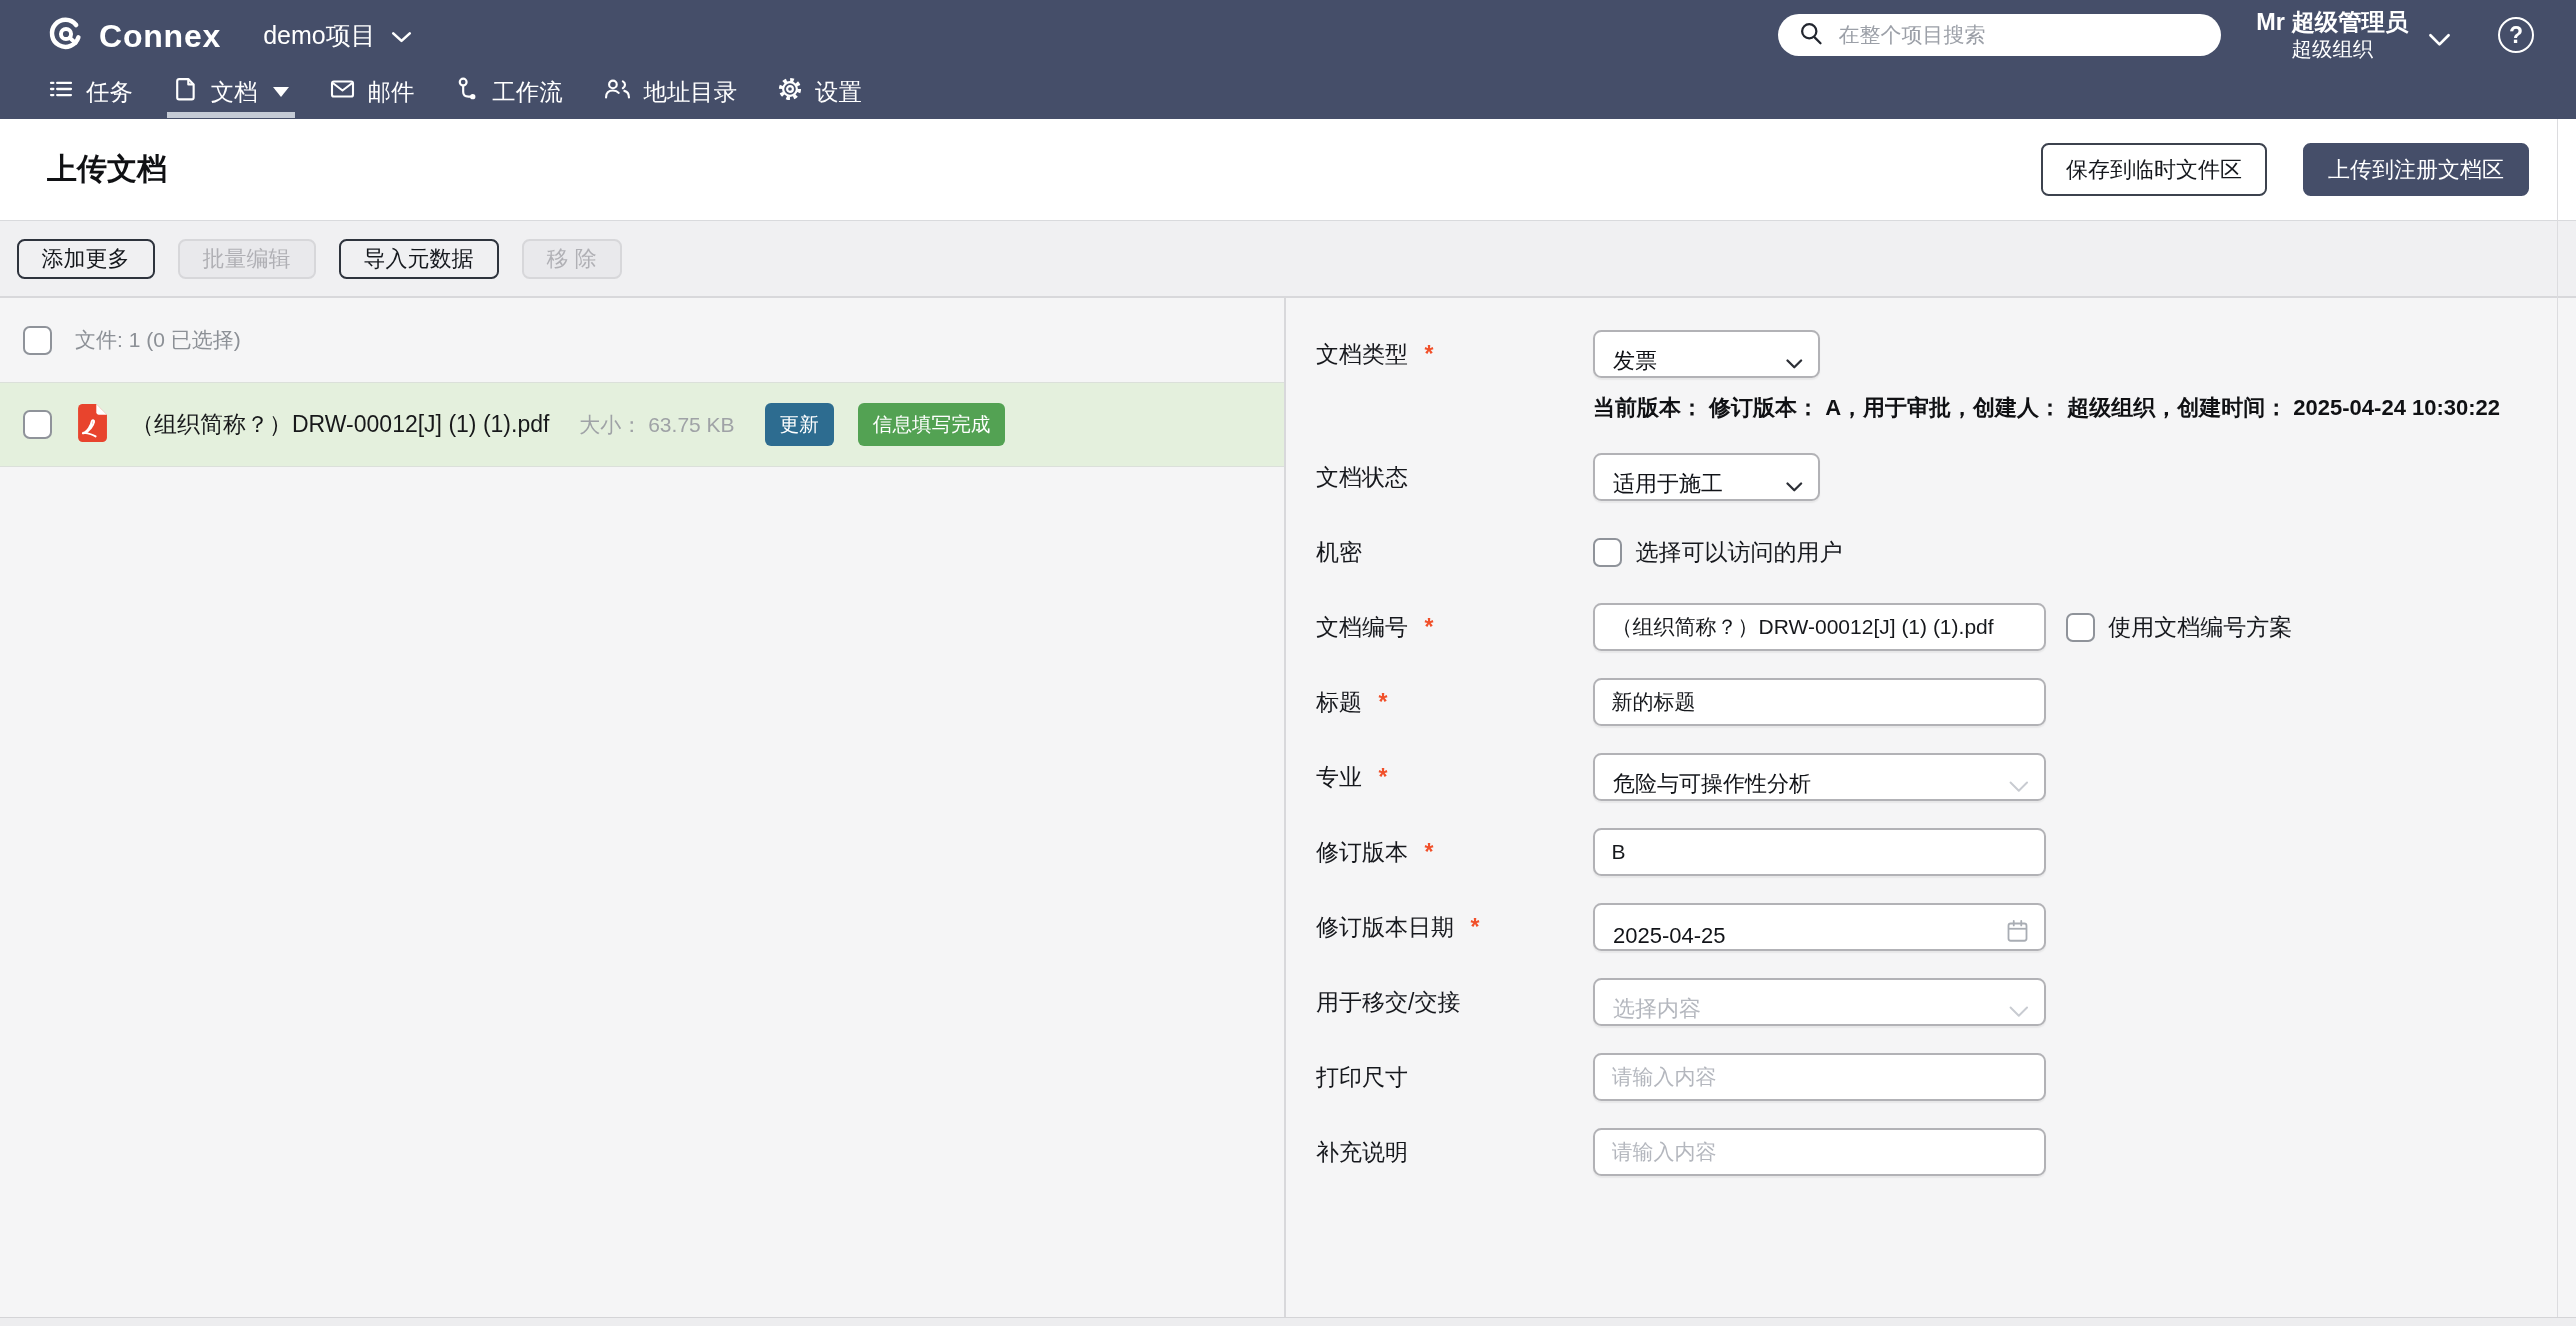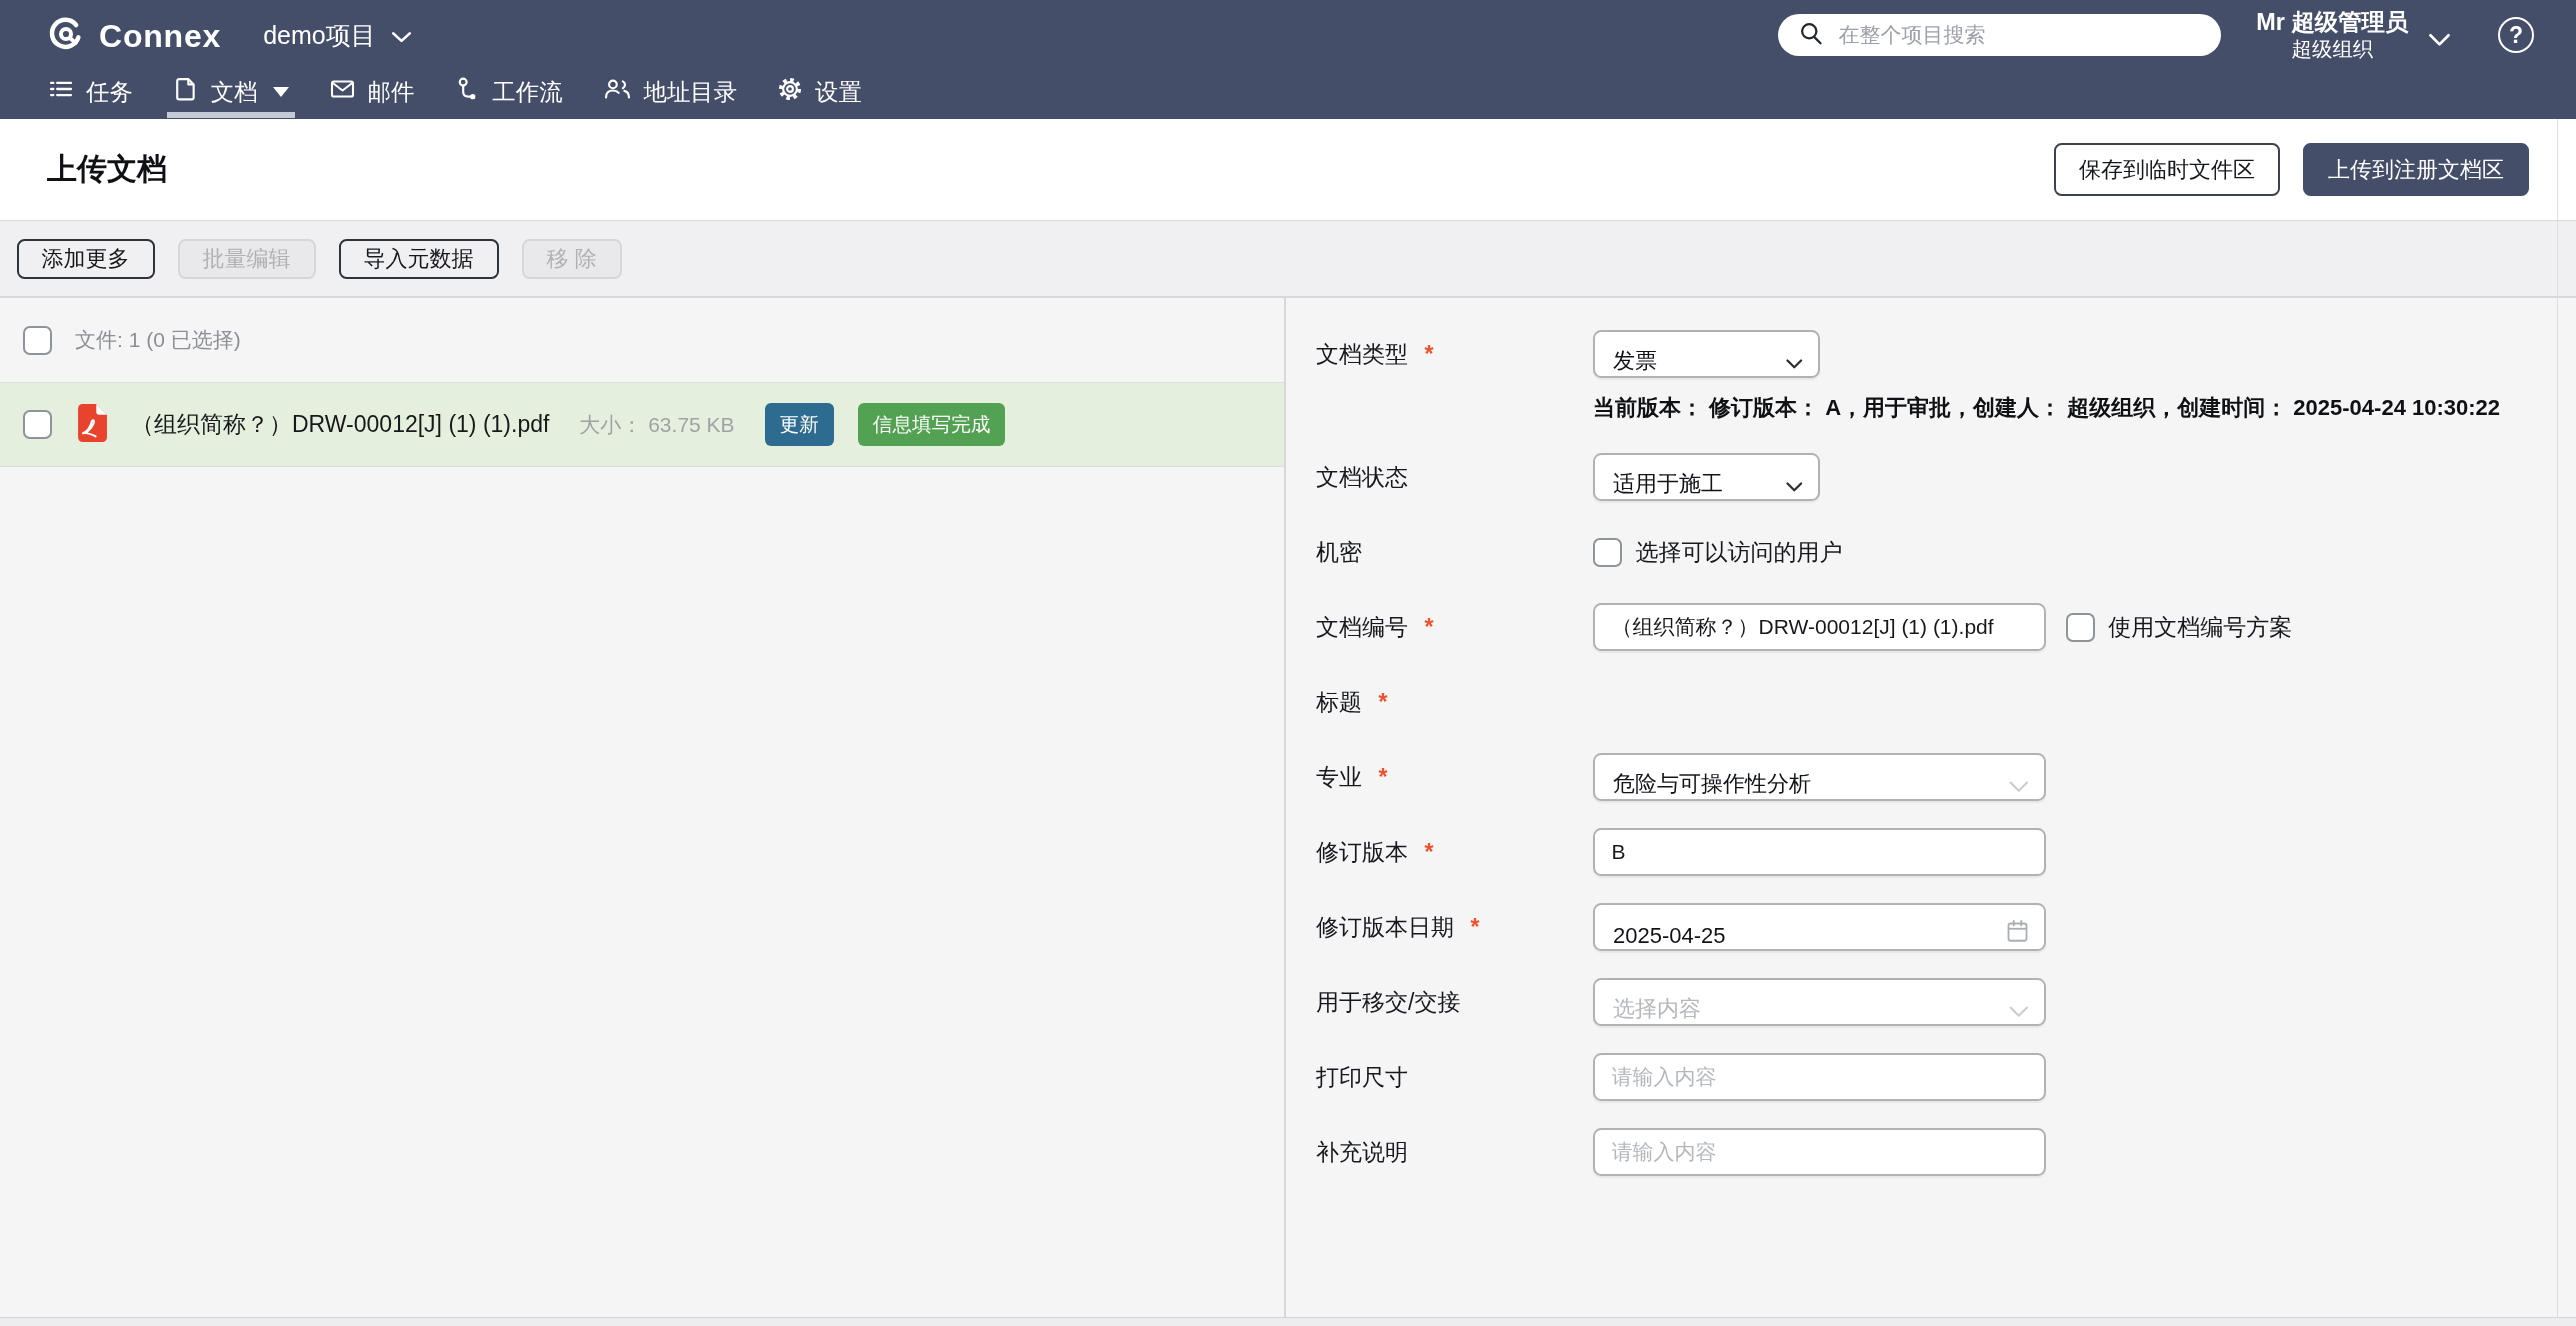--- a/index.html
+++ b/index.html
@@ -22,21 +22,21 @@
   .user-caret { margin-left:19.6px; margin-top:13.6px; }
   .help-circle { margin-left:47px; width:36px; height:36px; border:2.3px solid #fff; border-radius:50%;
     color:#fff; font-size:23px; font-weight:bold; display:flex; align-items:center; justify-content:center; }
   .tb-row2 { display:flex; align-items:center; height:52px; padding-left:48px; column-gap:40px; }
   .nav-item { position:relative; height:100%; display:flex; align-items:center; gap:12px; color:#fff; font-size:23.4px; cursor:pointer; }
   .nav-item .caret-down { width:0; height:0; border-left:8.3px solid transparent; border-right:8.3px solid transparent; border-top:10.6px solid #fff; margin-left:3px; }
   .nav-item.active::after { content:""; position:absolute; left:-6px; right:-6px; bottom:0; height:6px; background:#c5cbd6; }
 
   
   .page-header { position:absolute; top:119px; left:0; right:0; height:103px; background:#fff;
-    border-bottom:2.3px solid #d9dadd; display:flex; align-items:center; padding:0 47px; }
+    border-bottom:2.3px solid #d9dadd; display:flex; align-items:center; padding:0 47px;gap:13px; }
   .page-title { font-size:30px; font-weight:bold; color:#101114; }
   .ph-spacer { flex:1; }
   .btn { height:53px; border-radius:7.6px; font-size:22px; padding:0 23px; display:flex; align-items:center; cursor:pointer; }
   .btn-outline { background:#fff; border:2.3px solid #3c424e; color:#15181d; margin-right:23px; }
   .btn-primary { background:#454e69; border:2.3px solid #454e69; color:#fff; }
 
   
   .toolbar { position:absolute; top:221px; left:0; right:0; height:77px; background:#f0f0f2;
     border-bottom:2.3px solid #d8d8db; display:flex; align-items:center; padding-left:16.6px; column-gap:23px; }
   .tbtn { height:40px; border-radius:7.6px; font-size:22px; padding:0 23px; display:flex; align-items:center; }
@@ -282,20 +282,21 @@
     <input class="txt-input" type="text" value="（组织简称？）DRW-00012[J] (1) (1).pdf" style="">
     <span class="cb cb-side"></span>
     <span class="cb-label">使用文档编号方案</span>
   </div>
 
   <div class="form-row">
     <div class="f-label">
       <span>标题</span>
       <span class="req">*</span>
     </div>
+    <input class="txt-input" type="text" value="新的标题" style="">
   </div>
 
   <div class="form-row">
     <div class="f-label">
       <span>专业</span>
       <span class="req">*</span>
     </div>
     <div class="ctl ctl-wide">
       <span>危险与可操作性分析</span>
       <span>

